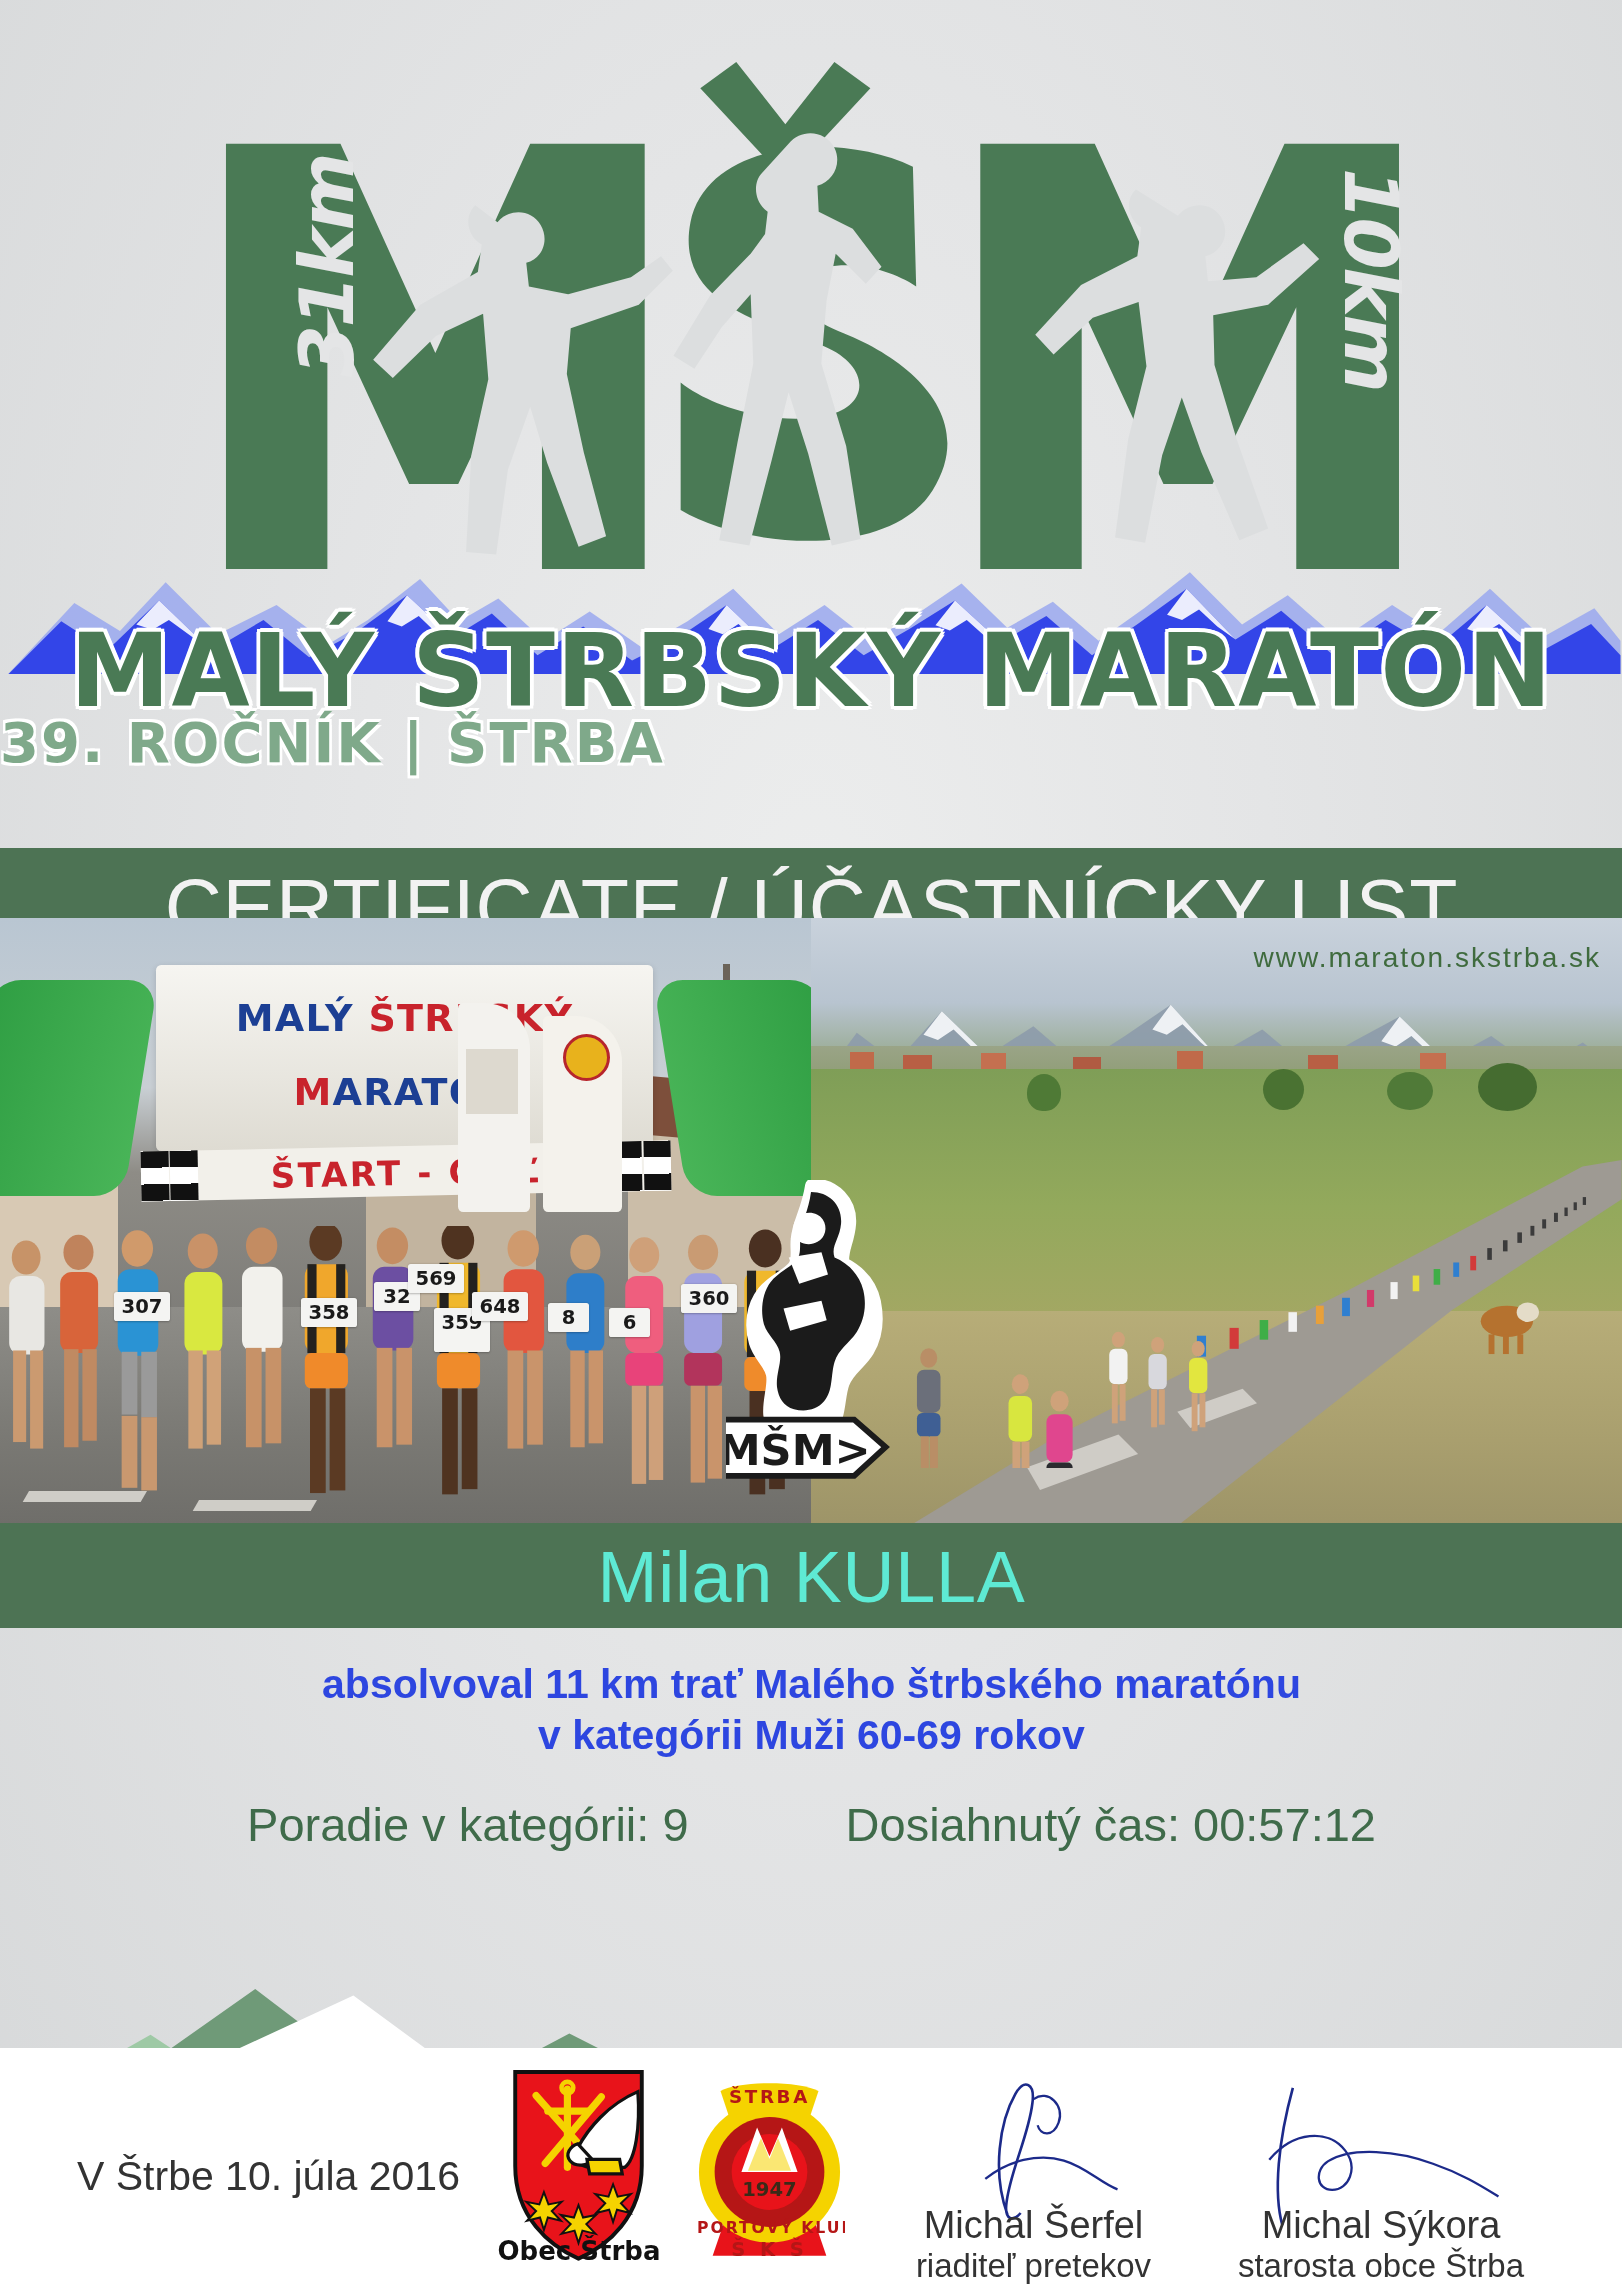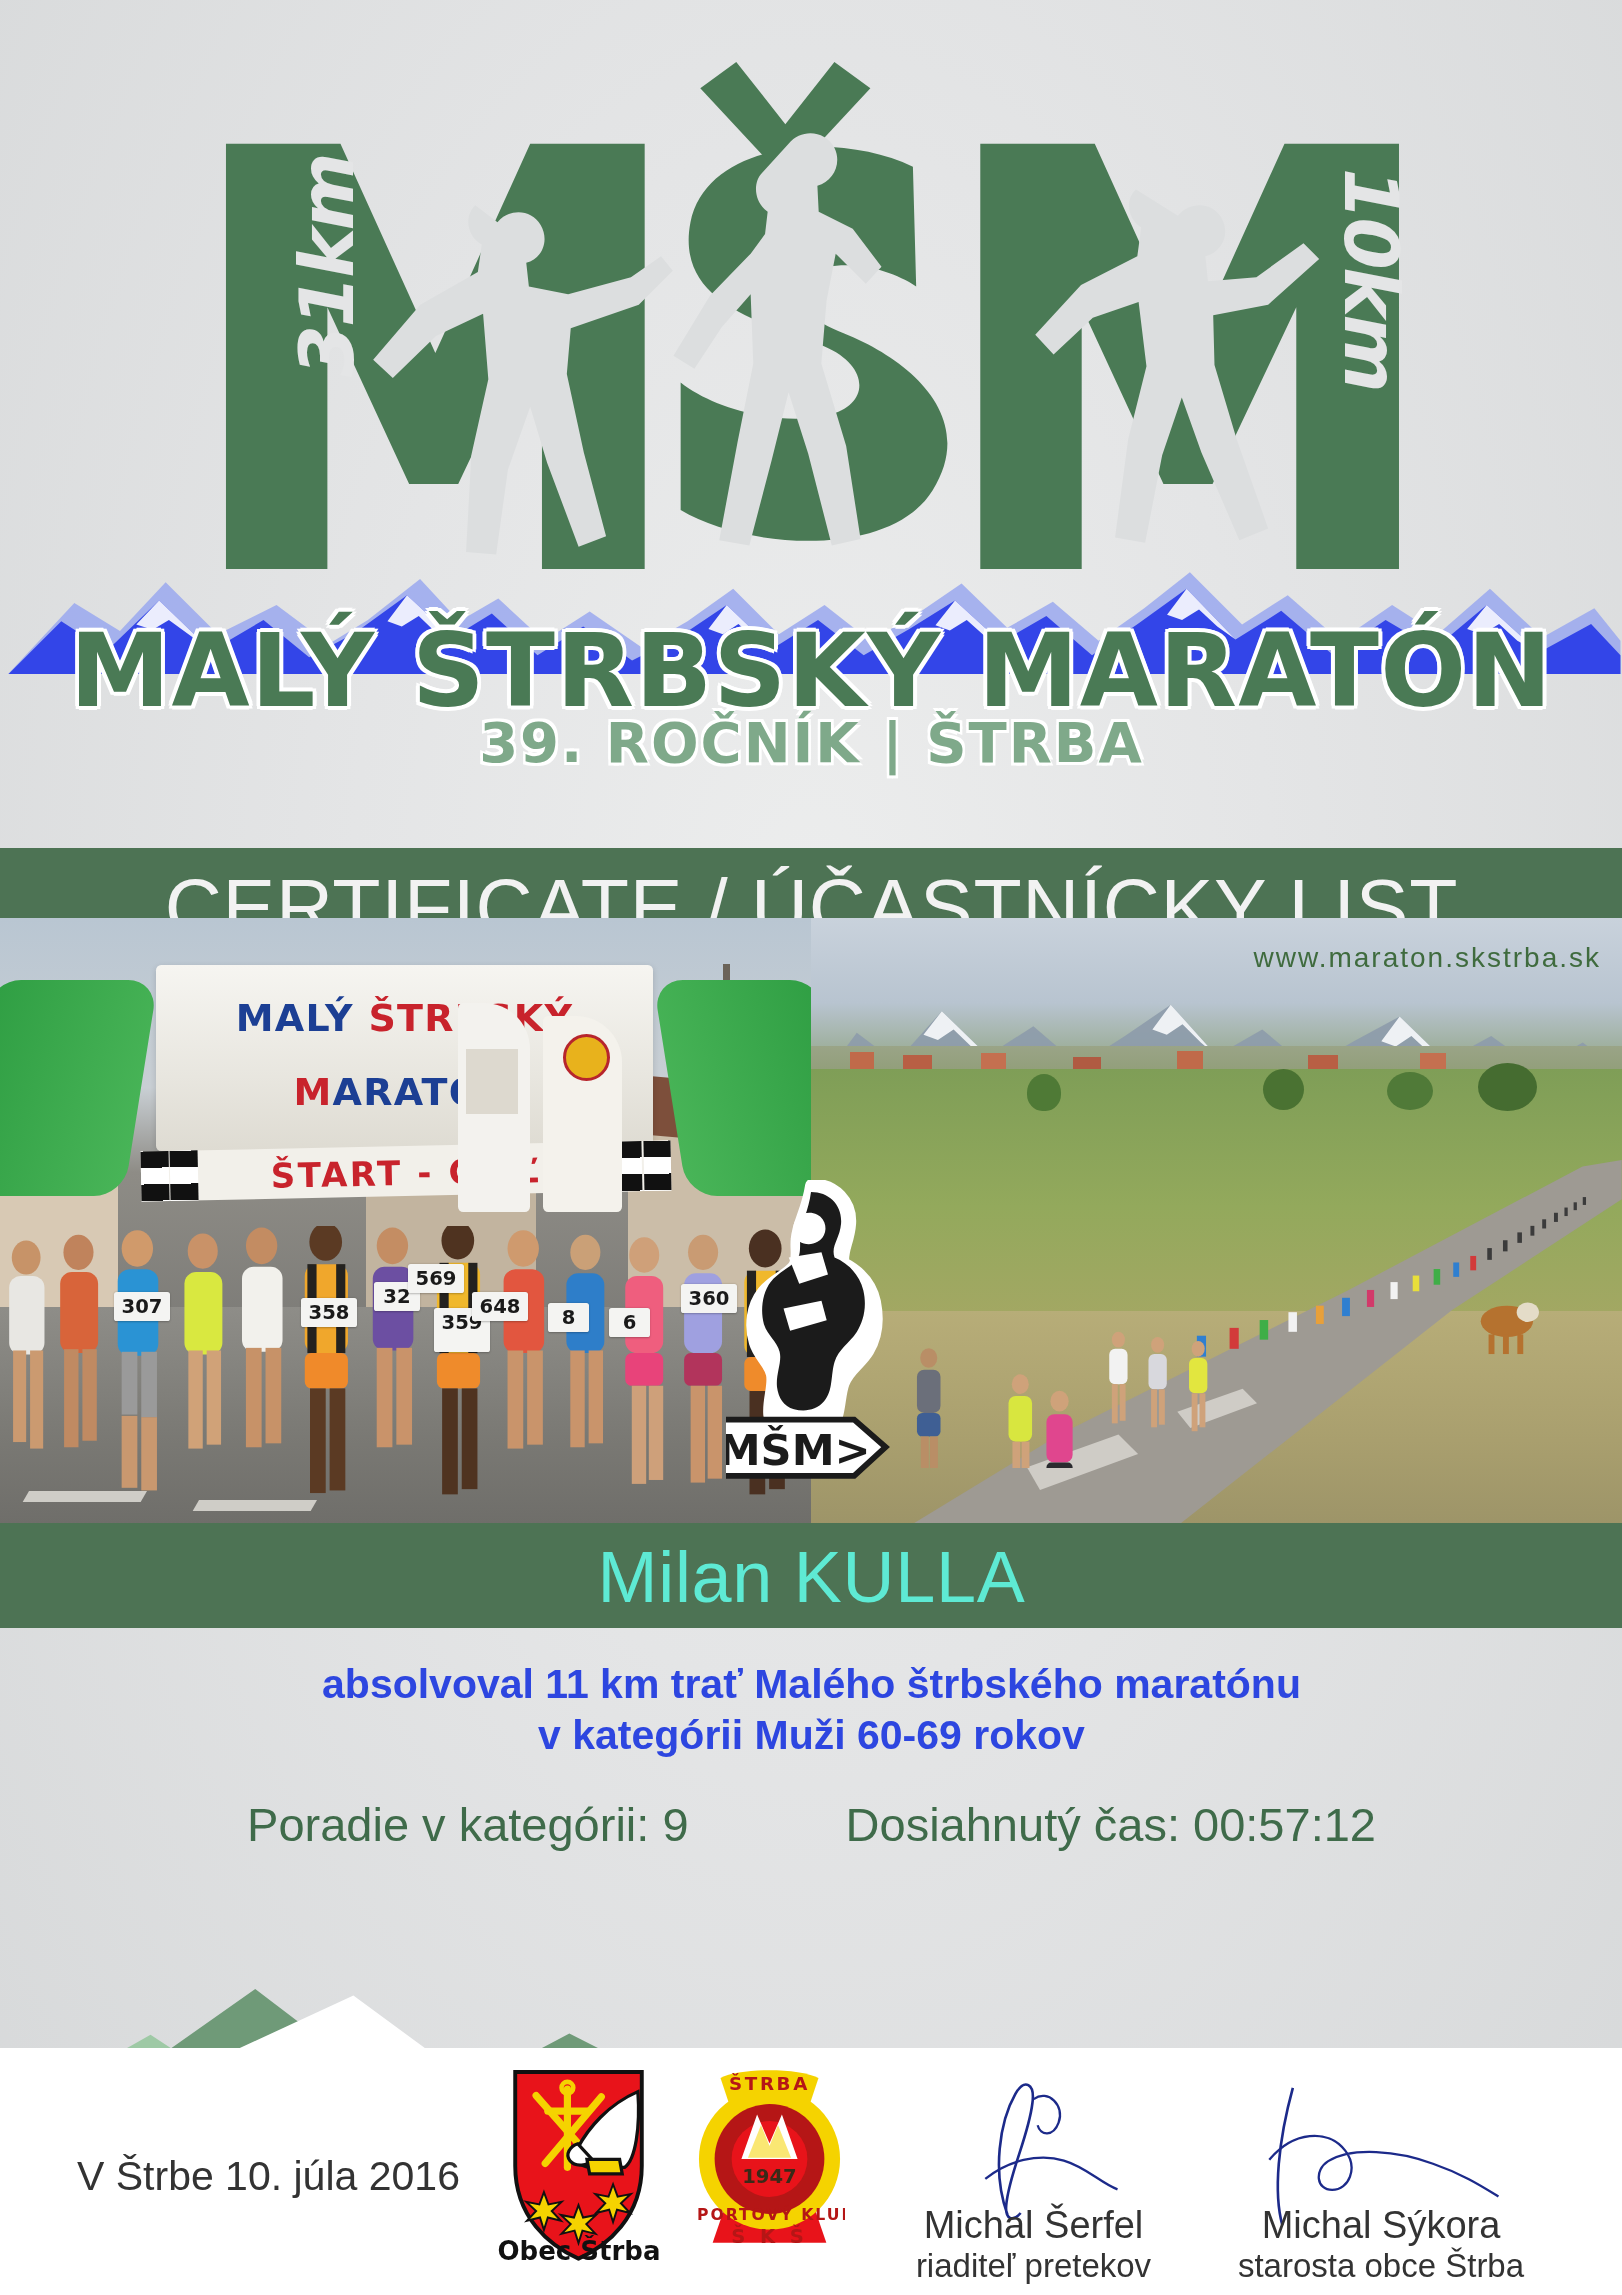--- a/index.html
+++ b/index.html
@@ -37,21 +37,21 @@
   .mtn-band{position:absolute;left:0;top:543px;width:1623px;height:131px;overflow:hidden;}
 
   .title-main{
     position:absolute;left:0;top:612px;width:1623px;text-align:center;
     font-family:"DejaVu Sans", sans-serif;font-weight:bold;font-size:101px;
     color:#4a7a55;letter-spacing:1.3px;
     text-shadow: -3.3px -3.3px 0 #fff, 3.3px -3.3px 0 #fff, -3.3px 3.3px 0 #fff, 3.3px 3.3px 0 #fff,
                  0 -3.9px 0 #fff, 0 3.9px 0 #fff, -3.9px 0 0 #fff, 3.9px 0 0 #fff;
   }
   .title-sub{
-    position:absolute;left:0;top:710px;width:1623px;text-align:center;
+    position:absolute;left:0;top:710px;width:1623px;text-align:left;
     font-family:"DejaVu Sans", sans-serif;font-weight:bold;font-size:56px;
     color:#7fa98a;letter-spacing:2px;
     text-shadow: -2.6px -2.6px 0 #fff, 2.6px -2.6px 0 #fff, -2.6px 2.6px 0 #fff, 2.6px 2.6px 0 #fff;
   }
 
   
   .cert-bar{
     position:absolute;left:0;top:848px;width:1623px;height:118px;
     background:#4d7354;
   }
@@ -128,21 +128,21 @@
   .footer-mtn{position:absolute;left:0;top:1917px;width:1623px;height:275px;overflow:hidden;}
   .white-base{position:absolute;left:0;top:2048px;width:1623px;height:247px;background:#ffffff;}
 
   
   .footer{position:absolute;left:0;top:2061px;width:1623px;height:234px;}
   .date{position:absolute;left:77px;top:92px;
     font-family:"Liberation Sans", sans-serif;font-size:41px;color:#333333;}
   .crest{position:absolute;left:510px;top:6.5px;width:137px;height:196px;}
   .crest-label{position:absolute;left:497px;top:175px;width:164px;text-align:center;
     font-family:"DejaVu Sans", sans-serif;font-weight:bold;font-size:26px;color:#111;}
-  .sks{position:absolute;left:694px;top:0;width:151px;height:196px;}
+  .sks{position:absolute;left:694px;top:13px;width:151px;height:196px;}
 
   .sig-block{position:absolute;text-align:center;
     font-family:Liberation Sans, sans-serif;color:#333333;}
   .sig-name{font-size:38px;line-height:43px;}
   .sig-role{font-size:33px;line-height:38px;}
   .sig-ink{position:absolute;}
 
   svg{display:block;}
 </style>
 </head>

